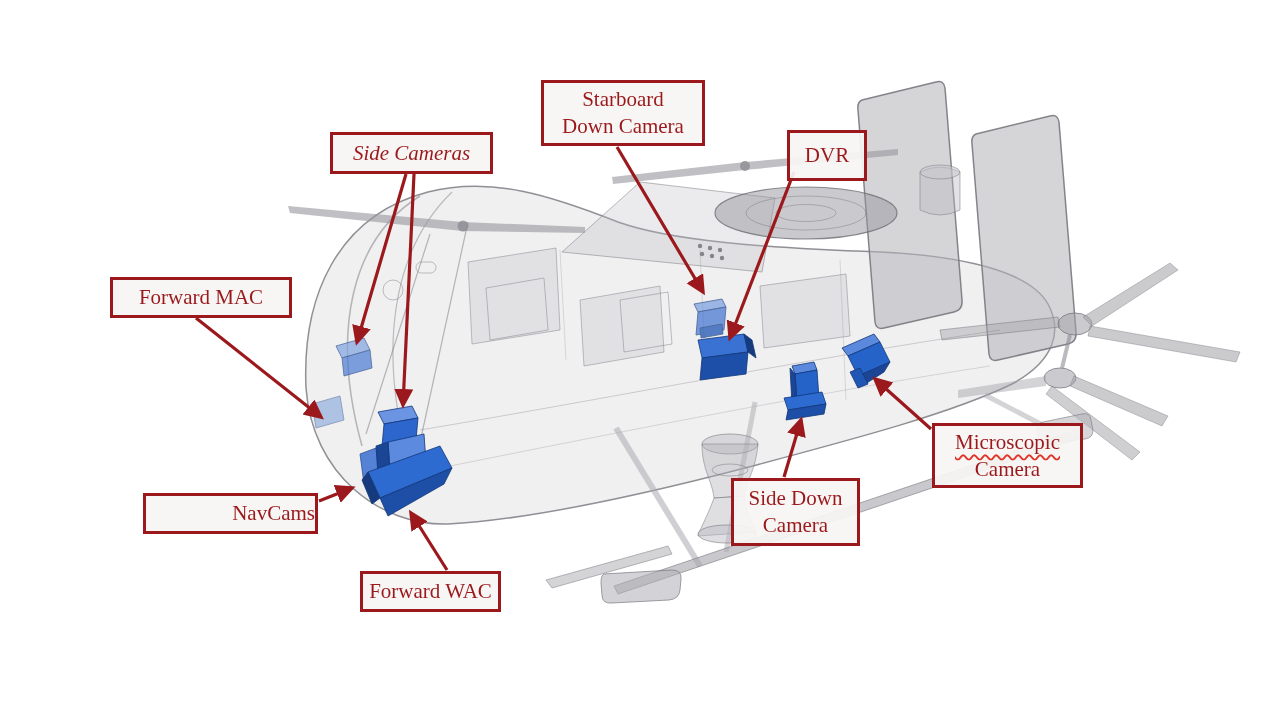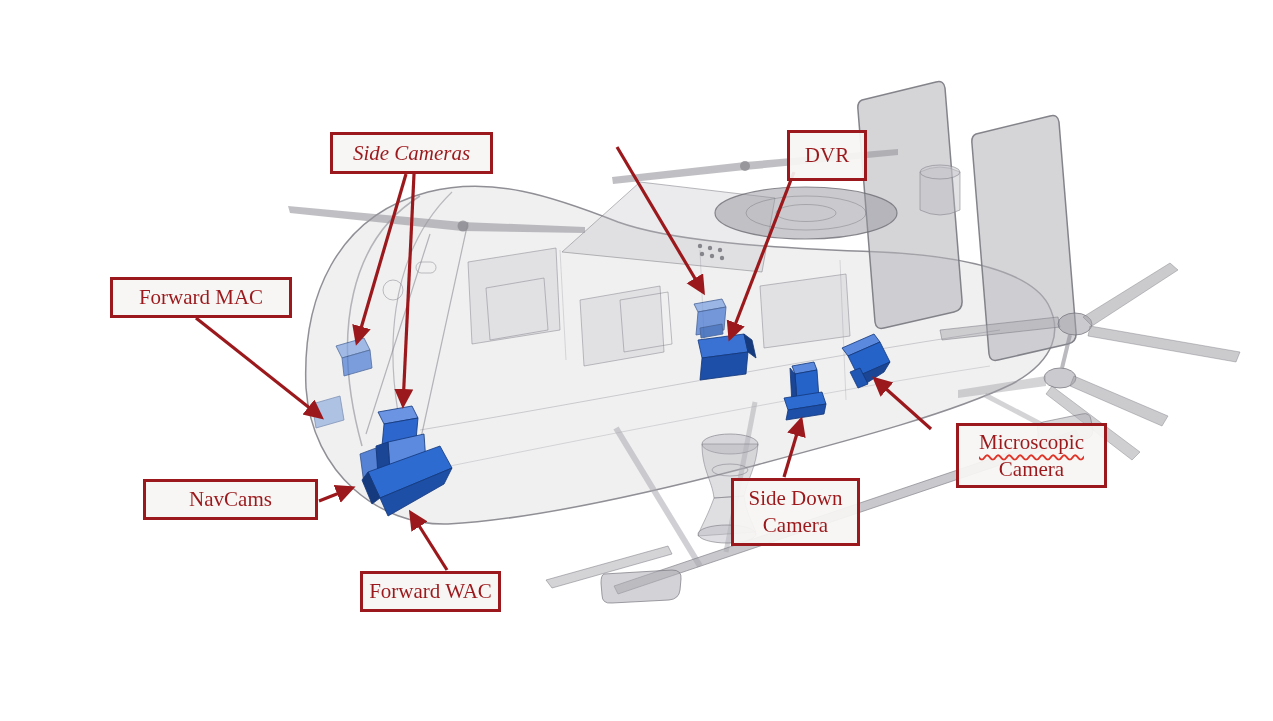--- a/index.html
+++ b/index.html
@@ -13,24 +13,24 @@
     display:flex;flex-direction:column;align-items:center;justify-content:center;
     background:rgba(246,245,243,0.93);
     border:3px solid #9b191c;color:#9b191c;
     font-size:21px;line-height:27px;text-align:center;white-space:nowrap;
     z-index:3;
   }
   #lbl-side      {left:330px;top:132px;width:163px;height:42px;font-style:italic;}
   #lbl-starboard {left:541px;top:80px; width:164px;height:66px;}
   #lbl-dvr       {left:787px;top:130px;width:80px; height:51px;}
   #lbl-mac       {left:110px;top:277px;width:182px;height:41px;}
-  #lbl-nav       {left:143px;top:479px;width:175px;height:41px;}
+  #lbl-nav       {left:143px;top:493px;width:175px;height:41px;align-items:flex-end;}
   #lbl-wac       {left:360px;top:571px;width:141px;height:41px;}
   #lbl-port      {left:731px;top:478px;width:129px;height:68px;}
-  #lbl-micro     {left:932px;top:423px;width:151px;height:65px;margin-left:24px;}
+  #lbl-micro     {left:932px;top:423px;width:151px;height:65px;}
   .squiggle{
     text-decoration-line:underline;text-decoration-style:wavy;
     text-decoration-color:#e03428;text-decoration-thickness:1.5px;
     text-underline-offset:5px;
   }
 </style>
 </head>
 <body>
 
 <div class="canvas">
@@ -172,20 +172,24 @@
       <line x1="447" y1="570" x2="411" y2="513" marker-end="url(#ah)"></line>
       <line x1="784" y1="477" x2="801" y2="420" marker-end="url(#ah)"></line>
       <line x1="931" y1="429" x2="875" y2="379" marker-end="url(#ah)"></line>
     </g>
   </svg>
 
   <div class="label" id="lbl-side">
     <span>Side Cameras</span>
   </div>
 
+  <div class="label" id="lbl-starboard">
+    <span>Starboard</span>
+    <span>Down Camera</span>
+  </div>
 
   <div class="label" id="lbl-dvr">
     <span>DVR</span>
   </div>
 
   <div class="label" id="lbl-mac">
     <span>Forward MAC</span>
   </div>
 
   <div class="label" id="lbl-nav">

